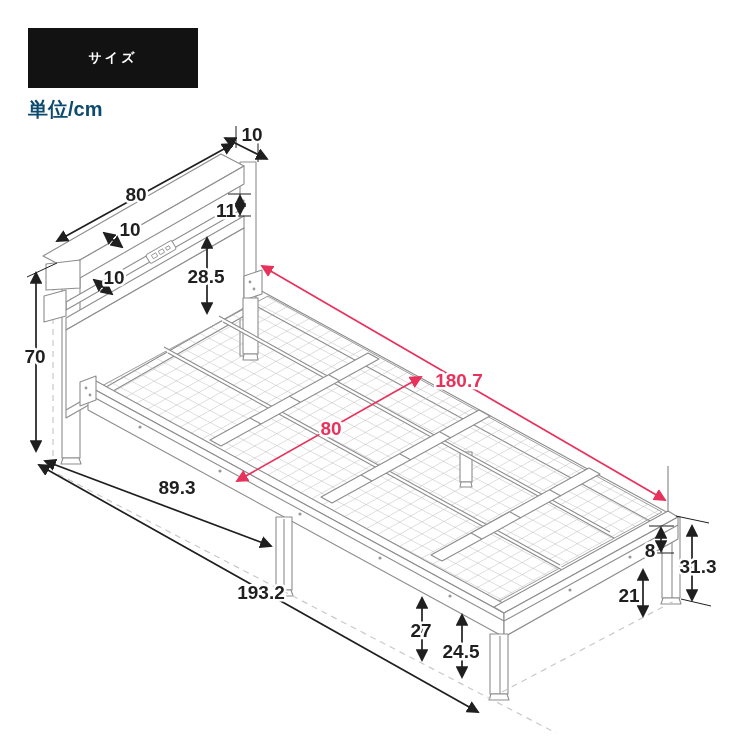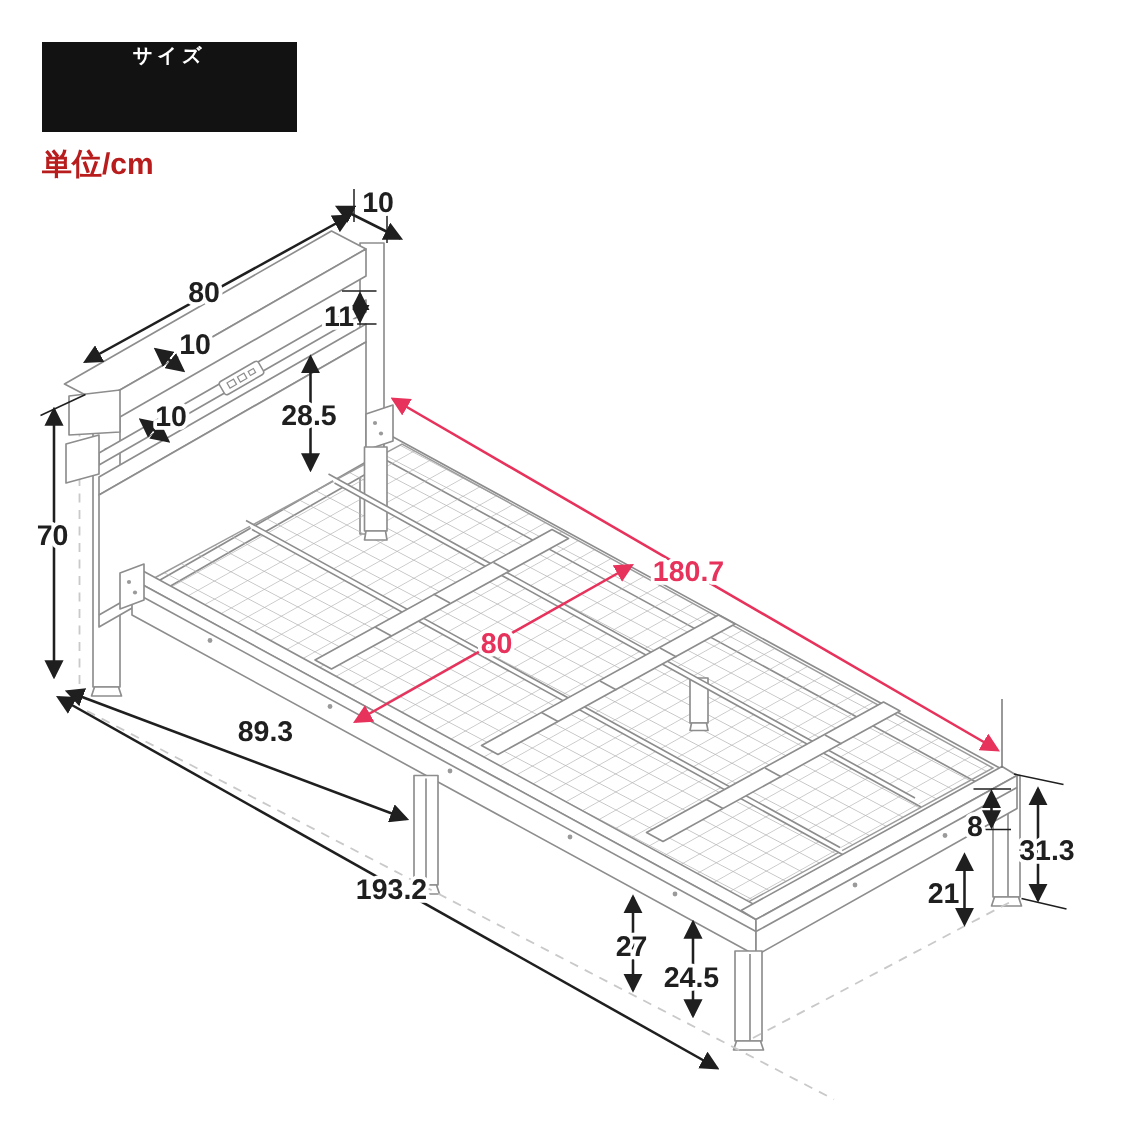--- a/index.html
+++ b/index.html
@@ -1,24 +1,24 @@
 <!DOCTYPE html>
 <html><head>
 <meta charset="utf-8">
 <style>
   html,body{margin:0;padding:0;background:#fff;}
   #stage{position:relative;width:750px;height:750px;background:#ffffff;overflow:hidden;
          font-family:"Liberation Sans","DejaVu Sans",sans-serif;}
   #diagram{position:absolute;left:0;top:0;}
   .size-box{position:absolute;left:28px;top:28px;width:170px;height:60px;background:#121212;
-            color:#ffffff;display:flex;flex-direction:column;align-items:center;justify-content:space-between;
+            color:#ffffff;display:flex;flex-direction:column;align-items:center;justify-content:center;
             gap:3px;}
   .size-caption{font-size:13px;letter-spacing:3px;font-weight:700;}
   .size-value{font-size:16px;font-weight:700;letter-spacing:0.5px;}
-  .unit-label{position:absolute;left:28px;top:96px;font-size:20px;font-weight:700;color:#b91c1c;}
+  .unit-label{position:absolute;left:28px;top:96px;font-size:20px;font-weight:700;color:#0c4a6e;}
   
   .bed{stroke:#8d8d8d;stroke-width:1.1;fill:none;stroke-linejoin:round;}
   .bedf{stroke:#8d8d8d;stroke-width:1.1;fill:#ffffff;stroke-linejoin:round;}
   .bolt{fill:#9a9a9a;stroke:none;}
   .dash{stroke:#c9c9c9;stroke-width:1.2;fill:none;stroke-dasharray:6 5;}
   
   .dline{stroke:#1f1f1f;stroke-width:1.7;fill:none;}
   .dguide{stroke:#1f1f1f;stroke-width:1;fill:none;}
   .rline{stroke:#e7325c;stroke-width:1.7;fill:none;}
   .rguide{stroke:#777777;stroke-width:1;fill:none;}

